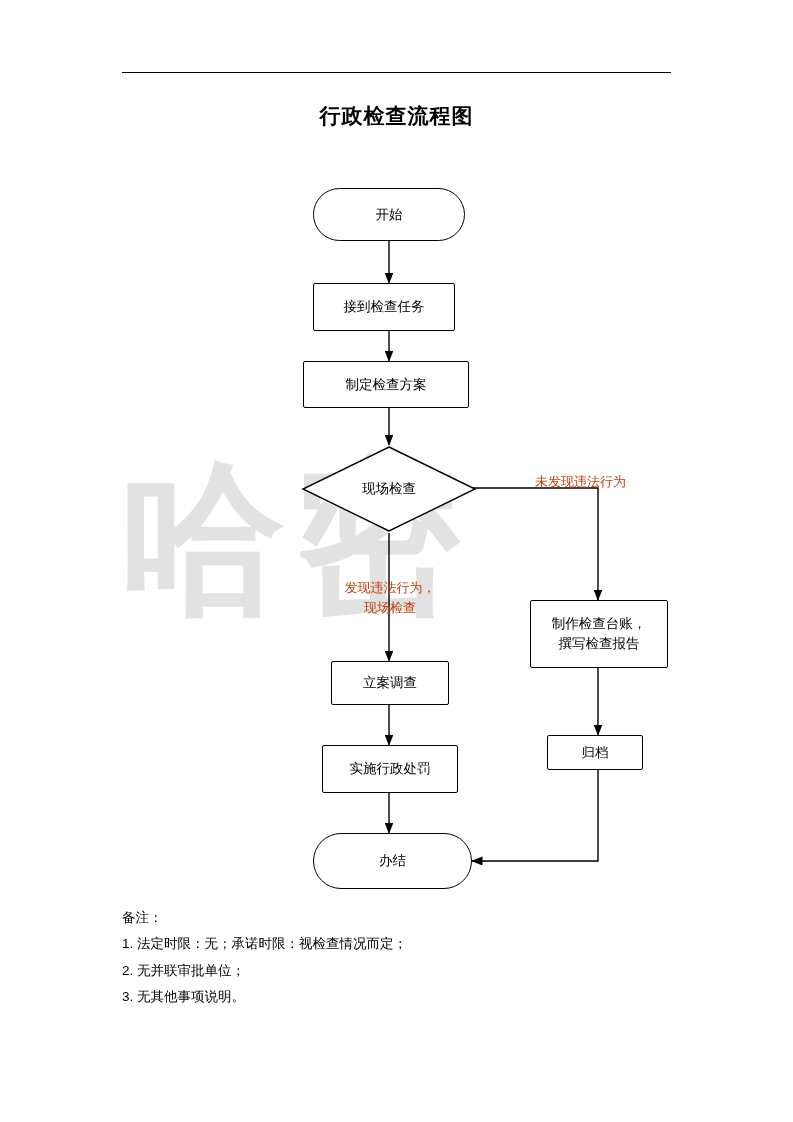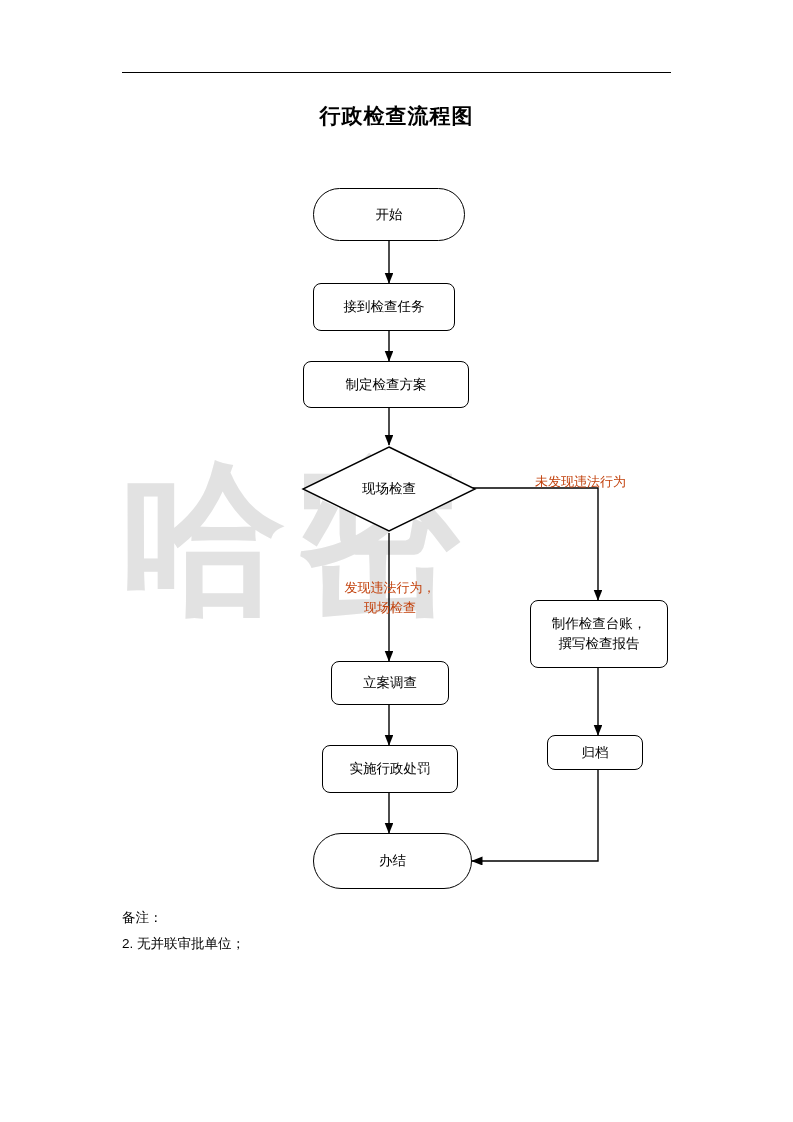--- a/index.html
+++ b/index.html
@@ -75,21 +75,21 @@
     justify-content: center;
     text-align: center;
     font-size: 13.5px;
     line-height: 1.45;
     color: #000;
   }
   .node.terminator {
     border-radius: 28px;
   }
   .node.process {
-    border-radius: 8px;
+    border-radius: 2px;
   }
 
   .diamond-wrap {
     position: absolute;
     z-index: 2;
   }
   .diamond-wrap svg {
     display: block;
   }
   .diamond-label {
@@ -223,14 +223,16 @@
   </div>
 
   <div class="node terminator" style="left:313px; top:833px; width:159px; height:56px;">
     <span>办结</span>
   </div>
 
 </div>
 
 <div class="notes">
   <div>备注：</div>
+  <div>1.  法定时限：无；承诺时限：视检查情况而定；</div>
   <div>2.  无并联审批单位；</div>
+  <div>3.  无其他事项说明。</div>
 </div>
 
 </body></html>

